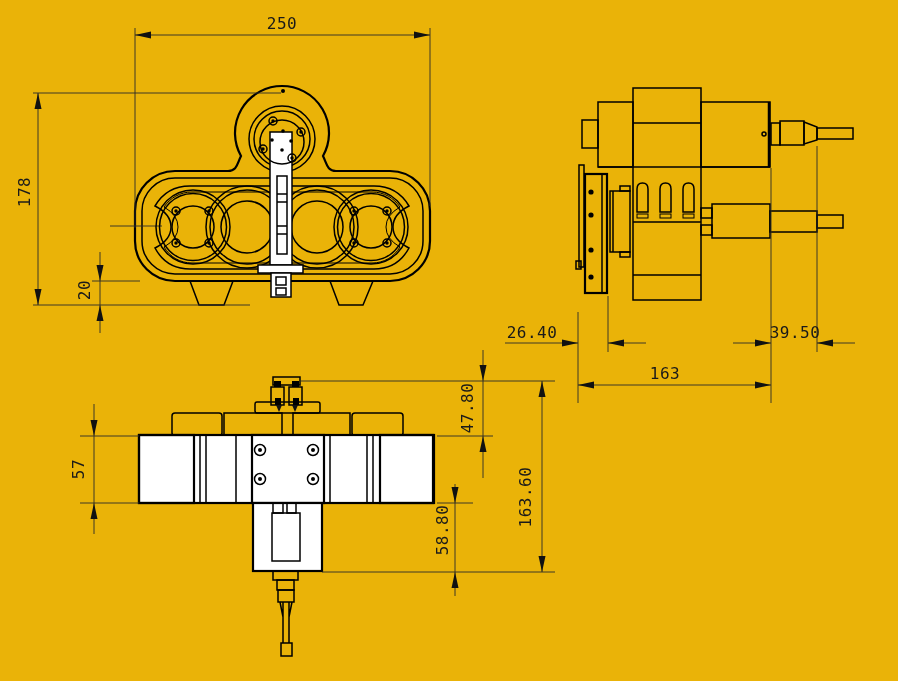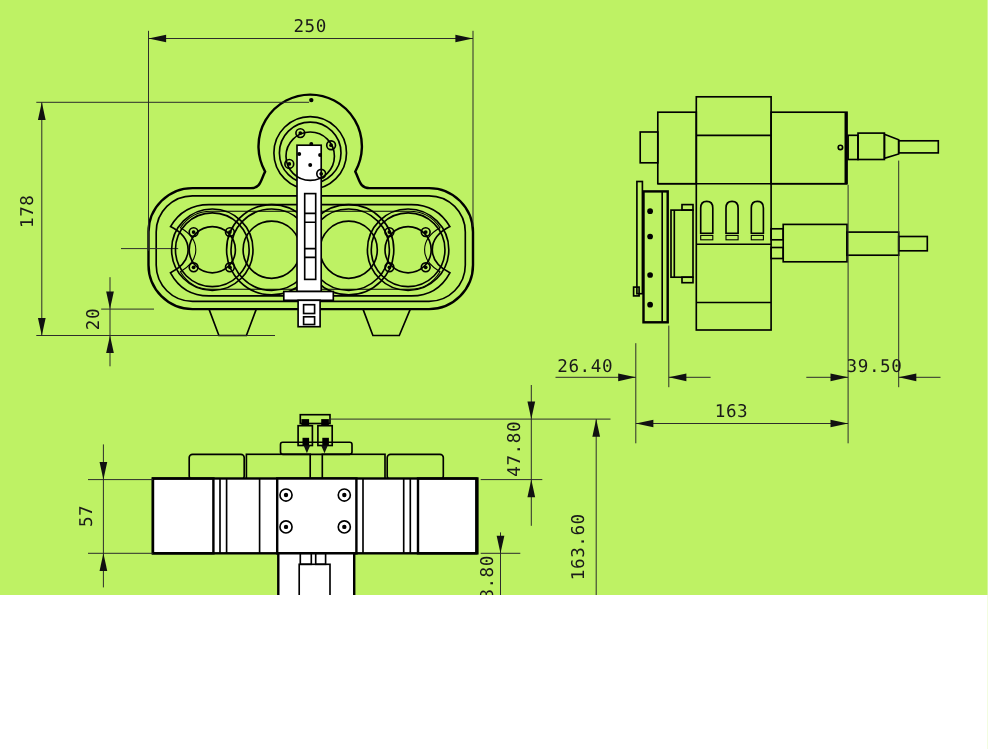--- a/index.html
+++ b/index.html
@@ -1,16 +1,16 @@
 <!DOCTYPE html>
 <html><head>
 <meta charset="utf-8">
 <style>
   html,body { margin:0; padding:0; background:#ffffff; }
-  .stage { width:898px; height:541px; position:relative; background:#bef264; overflow:hidden; }
+  .stage { width:898px; height:681px; position:relative; background:#eab308; overflow:hidden; }
   svg { display:block; }
   .ol { stroke:#000000; stroke-width:1.5; fill:none; stroke-linecap:butt; stroke-linejoin:miter; }
   .ob { stroke-width:2.2; }
   .b25 { stroke-width:2.5; }
   .fw { fill:#ffffff; }
   .thin { stroke:#000000; stroke-width:1; fill:none; }
   .dim { stroke:#2a2a2a; stroke-width:0.9; fill:none; }
   .arr { fill:#111111; stroke:none; }
   .dotf { fill:#000000; stroke:none; }
   .dimtext {

